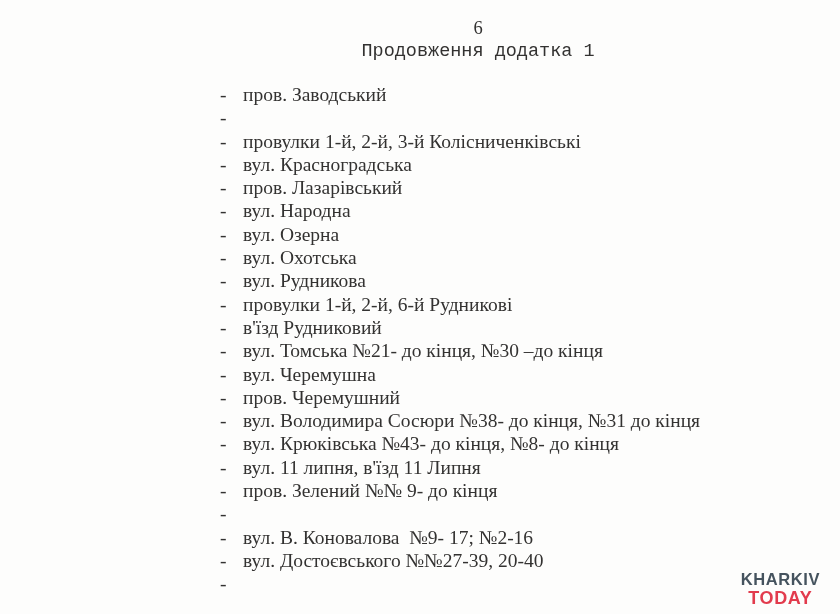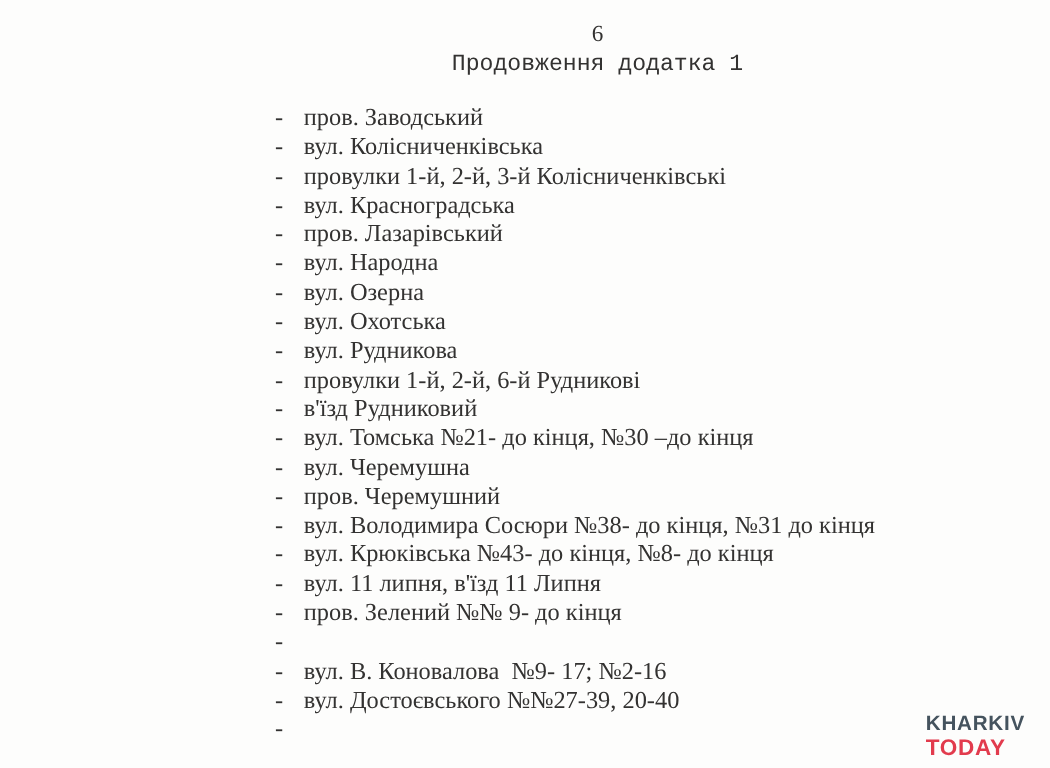--- a/index.html
+++ b/index.html
@@ -49,21 +49,21 @@
     flex: none;
     width: 23px;
   }
   .logo {
     position: absolute;
     right: 20px;
     bottom: 6px;
     font-family: "Liberation Sans", sans-serif;
     font-weight: bold;
     line-height: 1.08;
-    text-align: left;
+    text-align: center;
   }
   .logo-kharkiv {
     display: block;
     font-size: 16.5px;
     letter-spacing: 0.6px;
   }
   .logo-today {
     display: block;
     font-size: 18px;
     letter-spacing: 0.6px;
@@ -80,21 +80,20 @@
   </div>
 
   <ul class="street-list">
     <li class="street-item">
       <span class="dash">-</span>
       <span class="street-text">пров. Заводський</span>
     </li>
 
     <li class="street-item">
       <span class="dash">-</span>
-      <span class="street-text">вул. Колісниченківська</span>
     </li>
 
     <li class="street-item">
       <span class="dash">-</span>
       <span class="street-text">провулки 1-й, 2-й, 3-й Колісниченківські</span>
     </li>
 
     <li class="street-item">
       <span class="dash">-</span>
       <span class="street-text">вул. Красноградська</span>

